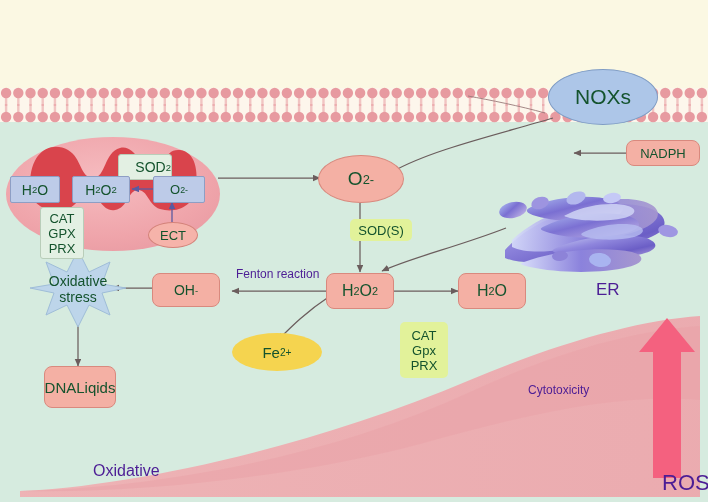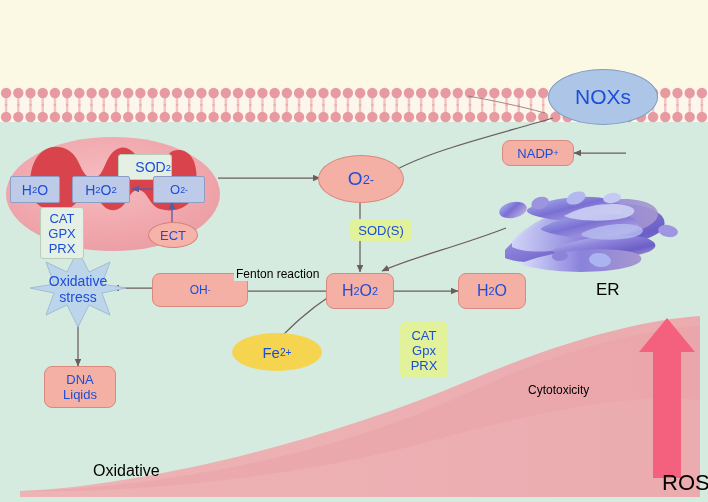--- a/index.html
+++ b/index.html
@@ -1,23 +1,23 @@
 <!DOCTYPE html>
 <html><head>
 <meta charset="utf-8">
 <style>
   html,body{margin:0;padding:0;background:#fff;}
   body{font-family:"Liberation Sans","DejaVu Sans",sans-serif;}
   #stage{position:relative;width:708px;height:502px;overflow:hidden;background:#fbf8e3;}
   #svgroot{position:absolute;left:0;top:0;width:708px;height:502px;}
-  .lbl{position:absolute;white-space:nowrap;color:#000000;line-height:1.05;}
+  .lbl{position:absolute;white-space:nowrap;color:#4c1d95;line-height:1.05;}
 
   
   .node{position:absolute;display:flex;align-items:center;justify-content:center;
-        text-align:center;box-sizing:border-box;color:#1d4ed8;}
+        text-align:center;box-sizing:border-box;color:#14532d;}
   .boxblue{background:#bdcbe8;border:1px solid #8e9ec4;border-radius:2px;}
   .boxpink{background:#f4b0a4;border:1px solid #d9897e;border-radius:8px;}
   .ellpink{background:#f4b0a4;border:1px solid #d9897e;border-radius:50%;}
   .ellblue{background:#adc6e8;border:1px solid #7f9cc4;border-radius:50%;}
   .ellyellow{background:#f5d44f;border:none;border-radius:50%;align-items:center;}
   .ellect{background:#f6b3aa;border:1px solid #d4837a;border-radius:50%;}
   .tagmint{background:#e3f0e3;border:1px solid #b9cdb9;border-radius:3px;}
   .taglime{background:#e2f29a;border:none;border-radius:5px;}
   .plain{background:transparent;border:none;}
   sub{font-size:.68em;vertical-align:-.25em;}
@@ -391,25 +391,24 @@
     <g>
       <polygon fill="#bdd5ea" stroke="#9fbdd8" stroke-width="1" points="78,250 89,272 110,262 102,284 126,288 102,293 110,315 89,305
                 78,327 67,305 46,315 54,293 30,288 54,284 46,262 67,272"></polygon>
     </g>
   </svg>
 
   <div class="node ellblue" style="left:548px;top:69px;width:110px;height:56px;font-size:21px;">
     <span>NOXs</span>
   </div>
 
-
-  <div class="node boxpink" style="left:502px;top:140px;width:72px;height:26px;font-size:13px;">
-    <span>NADP</span>
-      <sup>+</sup>
-  </div>
+  <div class="node boxpink" style="left:626px;top:140px;width:74px;height:26px;font-size:13px;">
+    <span>NADPH</span>
+  </div>
+
 
   <div class="node ellpink" style="left:318px;top:155px;width:86px;height:48px;font-size:19px;">
     <span>O</span>
       <sup>2-</sup>
   </div>
 
   <div class="node taglime" style="left:350px;top:219px;width:62px;height:22px;font-size:13px;">
     <span>SOD(S)</span>
   </div>
 
@@ -446,27 +445,27 @@
     <span>GPX</span>
     <span>PRX</span>
   </div>
 
   <div class="node plain" style="left:28px;top:272px;width:100px;height:34px;font-size:14px;
               flex-direction:column;justify-content:center;">
     <span>Oxidative</span>
     <span>stress</span>
   </div>
 
-  <div class="node boxpink" style="left:44px;top:366px;width:72px;height:42px;font-size:13px;
-              flex-direction:column;justify-content:center;align-items:center;">
+  <div class="node boxpink" style="left:44px;top:366px;width:72px;height:42px;font-size:15px;
+              flex-direction:row;justify-content:center;align-items:center;">
     <span>DNA</span>
     <span>Liqids</span>
   </div>
 
-  <div class="node boxpink" style="left:152px;top:273px;width:96px;height:34px;font-size:12px;">
+  <div class="node boxpink" style="left:152px;top:273px;width:68px;height:34px;font-size:14px;">
     <span>OH</span>
       <sup>-</sup>
   </div>
 
   <div class="lbl" style="left:234px;top:268px;font-size:12px;background:#d6ebdf;padding:0 2px;">Fenton reaction</div>
 
   <div class="node boxpink" style="left:326px;top:273px;width:68px;height:36px;font-size:16px;">
     <span>H</span>
       <sub>2</sub>
       <span>O</span>

